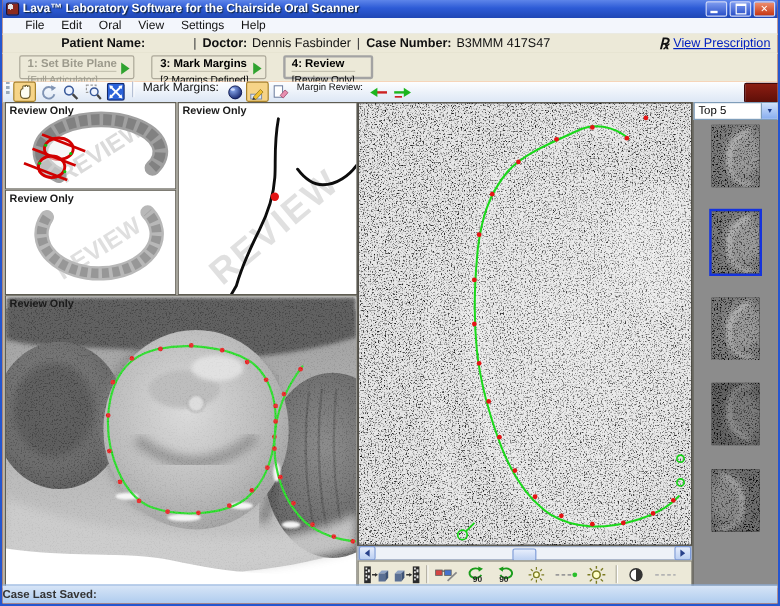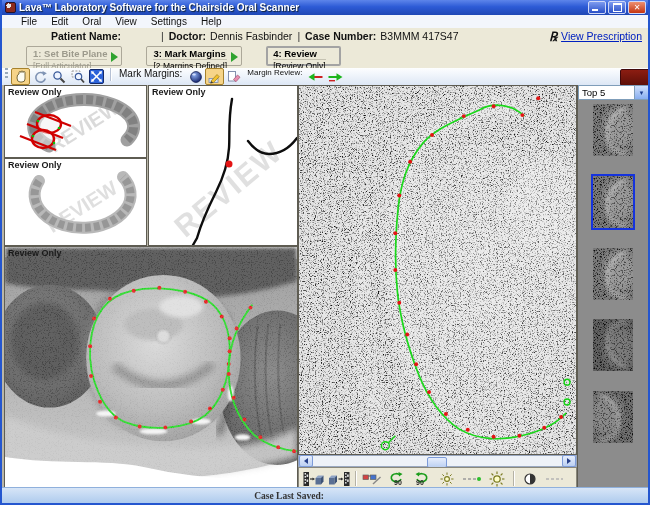--- a/index.html
+++ b/index.html
@@ -29,21 +29,21 @@
   .patientbar{position:absolute;left:0;top:28px;right:0;height:16px;background:#ece9d8;
     border-bottom:1px solid #cfccba;display:flex;align-items:center;font-size:10.5px;color:#111;}
   .patientbar b{font-weight:bold;}
   .pb-name{margin-left:5px;width:105px;padding-left:44px;}
   .pb-sep{margin:0 5px;color:#333;}
   .pb-gap{width:4px;}
   .rx{font-family:"Liberation Serif",serif;font-style:italic;font-weight:bold;font-size:13px;margin:0 4px 0 auto;color:#111;}
   .rxlink{color:#0020c0;text-decoration:underline;font-size:10.5px;margin-right:6px;white-space:nowrap;}
   
   .steps{position:absolute;left:0;top:44px;right:0;height:24px;background:#ece9d8;display:flex;align-items:center;}
-  .tab{position:relative;height:20px;margin-left:24px;background:#ece9d8;border:1px solid #aca899;
+  .tab{position:relative;height:20px;margin-left:14px;background:#ece9d8;border:1px solid #aca899;
     border-radius:2px;padding:1px 14px 1px 6px;box-sizing:border-box;}
   .tab .t1{font-size:9.5px;font-weight:bold;border-bottom:1px solid #c6c3b2;padding-bottom:0px;white-space:nowrap;}
   .tab .t2{font-size:8.5px;white-space:nowrap;margin-top:1px;}
   .tab.disabled .t1,.tab.disabled .t2{color:#9c9a8c;}
   .tab.active{border:2px solid #a3a3a3;padding:0 13px 0 5px;}
   .arrowgreen{position:absolute;right:3px;top:5px;width:0;height:0;
     border-left:7px solid #2fa32f;border-top:5px solid transparent;border-bottom:5px solid transparent;}
   
   .toolbar{position:absolute;left:0;top:68px;right:0;height:17px;
     background:linear-gradient(180deg,#fdfeff,#dde7f5);border-bottom:1px solid #b9c4d8;
@@ -81,21 +81,21 @@
   .ddtext{font-size:9.5px;margin-left:3px;flex:1;}
   .ddbtn{width:13px;height:13px;background:linear-gradient(180deg,#cfe0fb,#88aef0);border-left:1px solid #7f9db9;
     display:flex;align-items:center;justify-content:center;font-size:6px;color:#1a3a8c;}
   .thumb{position:absolute;left:15px;width:40px;height:52px;background:#000;}
   .thumb.selected{outline:2px solid #1533dd;}
   .redblock{position:absolute;left:618px;top:69px;width:28px;height:15px;border-radius:2px;
     background:linear-gradient(180deg,#8c1d12,#5e0f08);border:1px solid #40080a;}
   
   .statusbar{position:absolute;left:0;bottom:0;right:0;height:15px;
     background:linear-gradient(180deg,#d7e5f7,#aecbee);border-top:1px solid #8fb0dc;
-    display:flex;align-items:center;justify-content:center;font-family:Liberation Serif, serif;}
+    display:flex;align-items:center;justify-content:flex-start;}
   .statustext{font-size:9.5px;font-weight:bold;color:#333;margin-right:72px;}
   text{font-family:"Liberation Sans",sans-serif;}
 </style>
 </head>
 <body>
 
 <svg width="0" height="0" style="position:absolute" aria-hidden="true">
   <defs>
     <filter id="fSpeck" x="0%" y="0%" width="100%" height="100%">
       <feTurbulence type="fractalNoise" baseFrequency="0.85" numOctaves="2" seed="7" stitchTiles="stitch"></feTurbulence>

